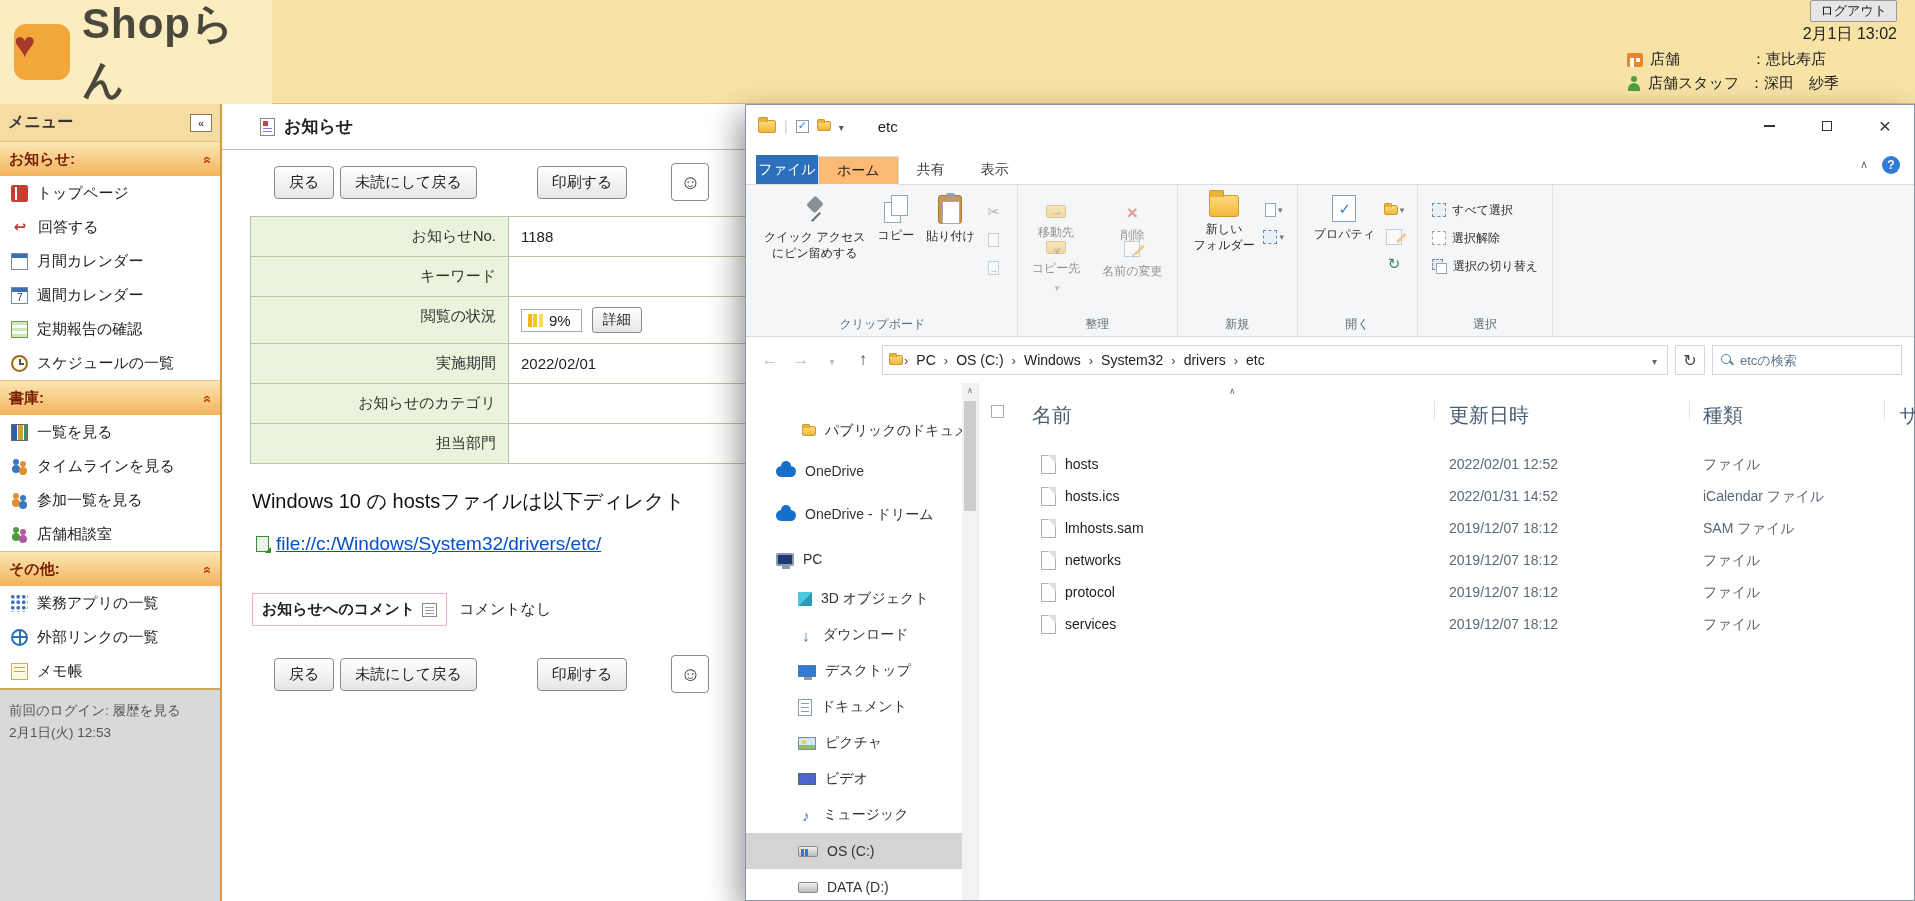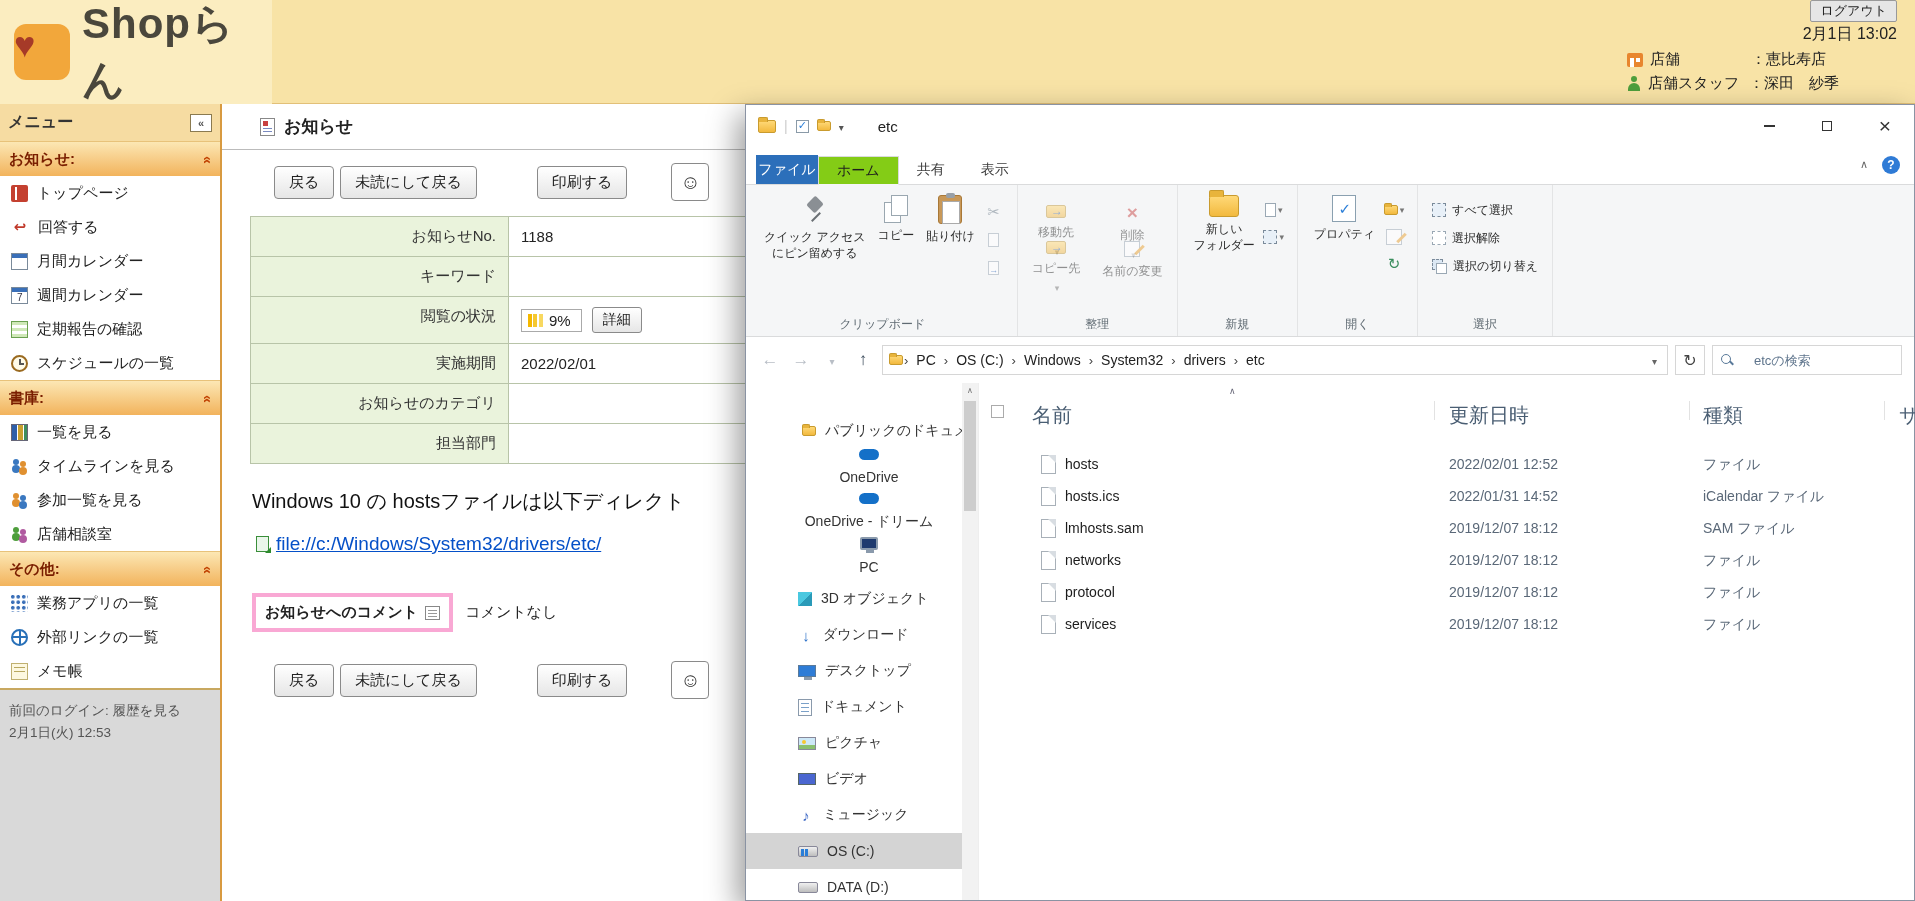--- a/index.html
+++ b/index.html
@@ -80,21 +80,21 @@
 .nb-value{flex:1;padding:10px 12px;font-size:15px;color:#222;background:#FFF;display:flex;align-items:center;gap:10px;}
 .pct-box{display:inline-flex;align-items:center;gap:6px;border:1px solid #AAA;background:#FFF;padding:2px 10px 2px 6px;}
 .ic-chart{width:15px;height:13px;background:linear-gradient(90deg,#F5B800 0 4px,transparent 4px 5.5px,#F5C830 5.5px 9.5px,transparent 9.5px 11px,#F8D860 11px 15px);}
 .detail-btn{background:linear-gradient(#FFFFFF,#E6E6E6);border:1px solid #8A8A8A;border-radius:3px;padding:3px 10px;font-size:14px;color:#222;cursor:pointer;}
 .nb-body{margin:24px 0 0 30px;font-size:20px;color:#111;}
 .nb-link{margin:18px 0 0 34px;display:flex;align-items:center;gap:7px;font-size:19px;}
 .ic-linkdoc{width:13px;height:16px;background:#EAF6EA;border:1px solid #3A8E3A;}
 .ic-linkdoc::after{content:"";position:absolute;right:-3px;bottom:-2px;border-left:6px solid transparent;border-bottom:6px solid #2E8B2E;}
 .nb-link a{color:#0550C8;text-decoration:underline;}
 .nb-comment{margin:38px 0 0 30px;display:flex;align-items:center;gap:12px;font-size:15px;color:#222;}
-.cmt-head{display:flex;align-items:center;gap:7px;border:4px solid #f9a8d4;padding:6px 9px;font-weight:bold;}
+.cmt-head{display:flex;align-items:center;gap:7px;border:1px solid #f9a8d4;padding:6px 9px;font-weight:bold;}
 .ic-comment{width:15px;height:14px;border:1px solid #888;background:#FFF;}
 .ic-comment::before{content:"";position:absolute;left:2px;top:3px;right:2px;height:7px;background:repeating-linear-gradient(180deg,#999 0 1px,transparent 1px 3px);}
 .nb-toolbar2{margin-top:16px;}
 
 
 .explorer{position:absolute;left:745px;top:104px;width:1170px;height:797px;background:#FFF;border:1px solid #8A93A3;box-shadow:-8px 10px 28px rgba(0,0,0,.38);font-size:14px;color:#333;z-index:10;}
 .ex-title{height:42px;display:flex;align-items:center;position:relative;padding-left:12px;gap:8px;}
 .qat-sep{color:#CCC;font-size:14px;}
 .ex-title-text{margin-left:26px;font-size:15px;color:#222;}
 .win-btns{position:absolute;right:0;top:0;height:100%;display:flex;}
@@ -108,21 +108,21 @@
 .fi-sm::before{width:6px;height:3px;top:-3px;}
 .fi-big{width:30px;height:22px;border-radius:3px;}
 .fi-big::before{width:13px;height:6px;top:-6px;}
 .ic-chk{width:13px;height:13px;background:#FFF;border:1px solid #8A9AA8;}
 .ic-chk::before{content:"✓";position:absolute;left:1px;top:-2px;font-size:11px;color:#2A7ED8;}
 .g-dd::before{content:"▾";color:#555;font-size:10px;}
 
 .ex-tabs{height:38px;display:flex;align-items:flex-end;background:#FFF;position:relative;border-bottom:1px solid #DADBDC;}
 .tab-file{width:62px;height:29px;background:#2C6FBA;color:#FFF;display:flex;align-items:center;justify-content:center;font-size:14px;margin-left:10px;cursor:pointer;}
 .tab{height:29px;padding:0 18px;display:flex;align-items:center;font-size:14px;color:#3C3C3C;cursor:pointer;}
-.tab.active{background:#84cc16;border:1px solid #DADBDC;border-bottom:1px solid #F5F6F7;margin-bottom:-1px;color:#1E1E1E;}
+.tab.active{background:#fdba74;border:1px solid #DADBDC;border-bottom:1px solid #F5F6F7;margin-bottom:-1px;color:#1E1E1E;}
 .ribbon-collapse{position:absolute;right:46px;top:11px;color:#666;font-size:11px;cursor:pointer;}
 .ribbon-collapse::before{content:"∧";}
 .help-btn{position:absolute;right:14px;top:9px;width:18px;height:18px;border-radius:50%;background:#2F7BD6;color:#FFF;font-size:12px;font-weight:bold;display:flex;align-items:center;justify-content:center;cursor:pointer;}
 .help-btn::before{content:"?";}
 
 .ex-ribbon{height:152px;background:#F5F6F7;border-bottom:1px solid #DADBDC;display:flex;align-items:stretch;padding-left:2px;}
 .rgroup{position:relative;padding:4px 10px 20px;border-right:1px solid #E3E4E5;display:flex;align-items:flex-start;}
 .rgroup-label{position:absolute;bottom:3px;left:0;right:0;text-align:center;font-size:12px;color:#5F6A72;}
 .rbig{display:flex;flex-direction:column;align-items:center;gap:5px;padding:6px 6px 0;font-size:12px;color:#2B2B2B;text-align:center;line-height:1.3;cursor:pointer;}
 .rsmall{display:flex;align-items:center;gap:6px;font-size:12px;color:#2B2B2B;height:26px;padding:0 4px;cursor:pointer;white-space:nowrap;}
@@ -167,31 +167,31 @@
 .g-ddsm::before{content:"▾";color:#B8BEC6;font-size:10px;}
 .g-up::before{content:"↑";color:#3E4E5E;}
 .addr-box{flex:1;height:30px;border:1px solid #D6D6D6;display:flex;align-items:center;padding:0 6px;gap:1px;}
 .crumb{font-size:14px;color:#222;padding:0 7px;cursor:pointer;white-space:nowrap;}
 .crumb-sep{color:#444;font-size:13px;cursor:pointer;}
 .crumb-sep::before{content:"›";}
 .addr-dd{margin-left:auto;padding-right:4px;cursor:pointer;}
 .addr-dd::before{content:"▾";color:#666;font-size:10px;}
 .refresh-btn{width:30px;height:30px;border:1px solid #D6D6D6;display:flex;align-items:center;justify-content:center;font-size:16px;color:#444;cursor:pointer;}
 .refresh-btn::before{content:"↻";}
-.search-box{width:190px;height:30px;border:1px solid #D6D6D6;display:flex;align-items:center;gap:20px;padding:0 8px;}
+.search-box{width:190px;height:30px;border:1px solid #D6D6D6;display:flex;align-items:center;gap:6px;padding:0 8px;}
 .ic-mag{width:13px;height:13px;}
 .ic-mag::before{content:"";position:absolute;left:0;top:0;width:8px;height:8px;border:1.5px solid #5A7A9A;border-radius:50%;}
 .ic-mag::after{content:"";position:absolute;left:8px;top:8px;width:5px;height:2px;background:#5A7A9A;transform:rotate(45deg);}
 .search-input{border:none;outline:none;flex:1;font-size:13px;color:#333;font-family:inherit;background:transparent;}
 .search-input::placeholder{color:#5E748C;opacity:1;}
 
 .ex-body{position:absolute;top:278px;left:0;right:0;bottom:0;display:flex;}
 .navpane{width:216px;flex:none;padding-top:30px;overflow:hidden;}
 .nav-item{height:36px;display:flex;align-items:center;gap:9px;font-size:14px;color:#333;padding-left:30px;white-space:nowrap;overflow:hidden;cursor:pointer;}
-.nav-item.top{height:44px;flex-direction:column;}
+.nav-item.top{height:44px;}
 .nav-item.child{padding-left:52px;}
 .nav-item.deep{padding-left:56px;}
 .nav-item.selected{background:#D4D4D4;}
 .vscroll{width:16px;flex:none;background:#F2F2F2;position:relative;}
 .vscroll .arr{height:16px;text-align:center;font-size:8px;color:#707070;line-height:16px;cursor:pointer;}
 .vscroll .arr::before{content:"∧";}
 .vscroll .thumb{position:absolute;left:2px;right:2px;top:18px;height:110px;background:#CDCDCD;cursor:pointer;}
 .filelist{flex:1;position:relative;border-left:1px solid #EEE;}
 .fl-head{position:absolute;top:14px;left:0;right:0;height:28px;font-size:20px;color:#4A5E73;}
 .fl-head .col{position:absolute;top:5px;cursor:pointer;}

